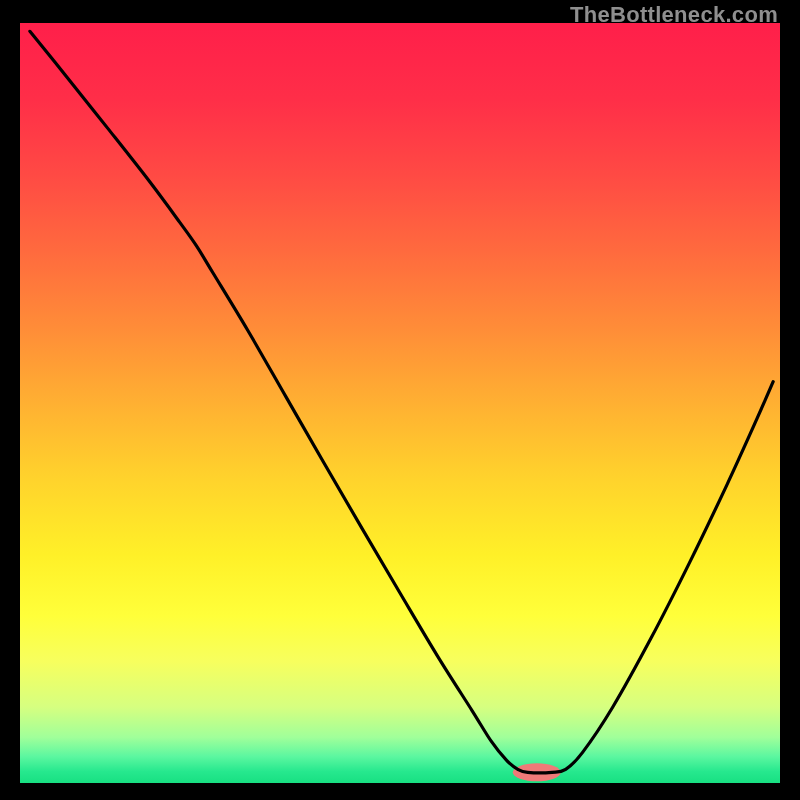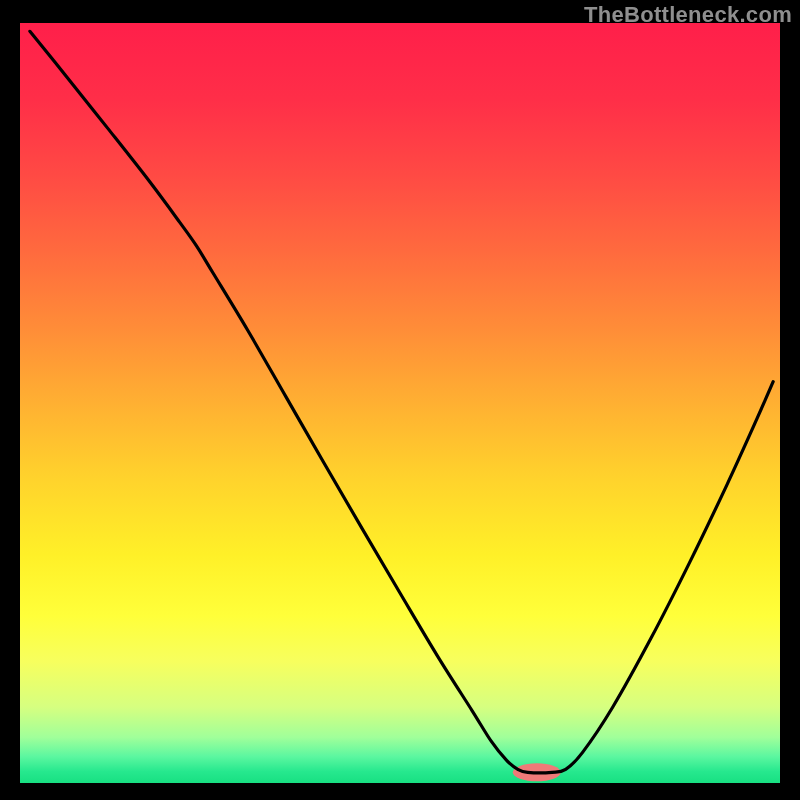--- a/index.html
+++ b/index.html
@@ -21,21 +21,21 @@
   .plot-area {
     position: absolute;
     left: 0;
     top: 0;
     width: 760px;
     height: 760px;
   }
   .watermark {
     position: absolute;
     top: 2px;
-    right: 8px;
+    right: 22px;
     font-family: Arial, Helvetica, sans-serif;
     font-size: 22px;
     font-weight: 600;
     color: #8f8f8f;
     letter-spacing: 0.3px;
   }
   svg { display: block; }
 </style>
 </head>
 <body>

